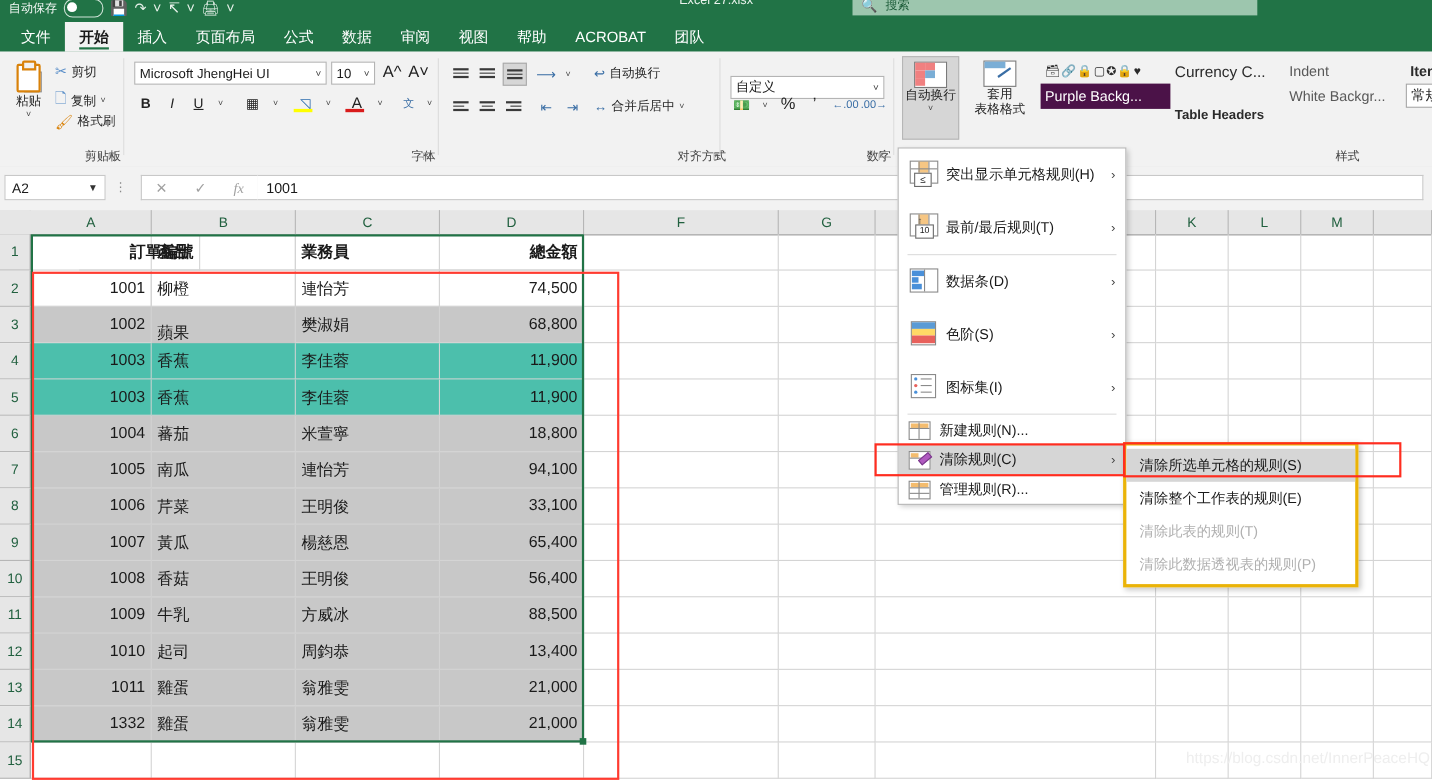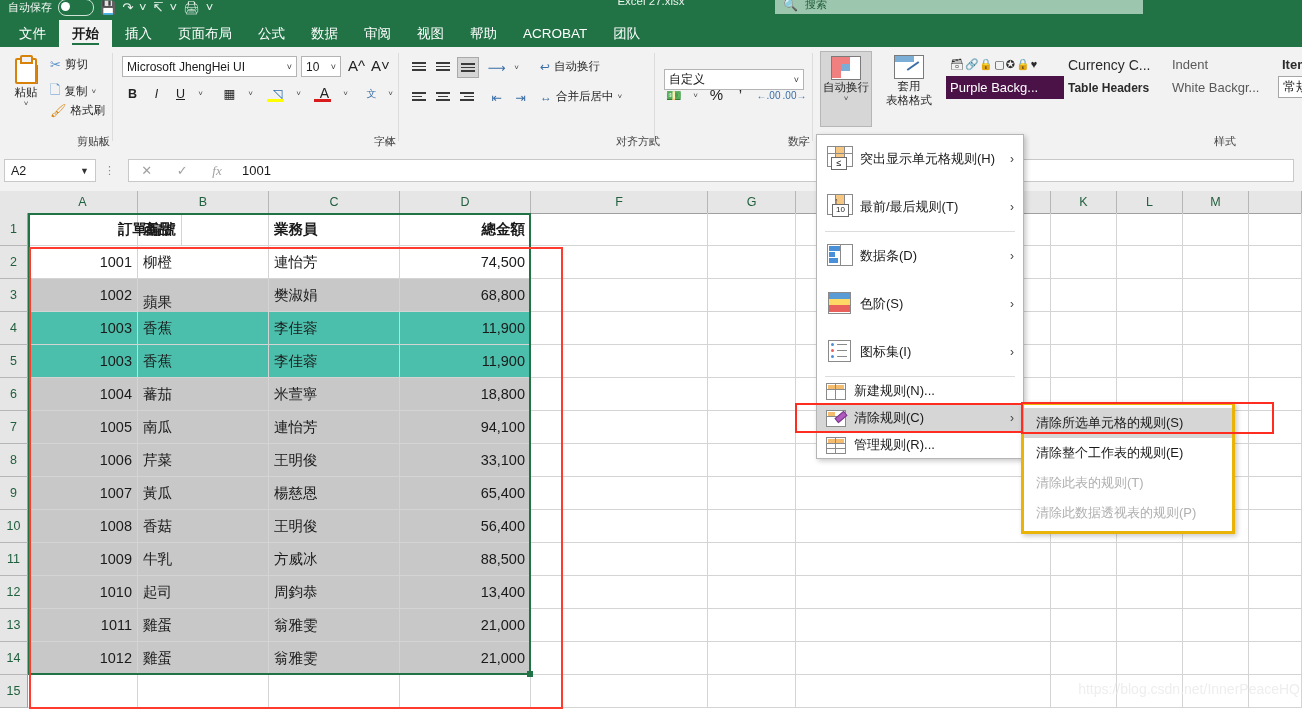--- a/index.html
+++ b/index.html
@@ -295,21 +295,21 @@
       </span>
       <span class="cap">套用</span>
       <span class="cap">表格格式</span>
     </div>
 
     <div class="gal" style="left:130px;">
       <div class="galcol" style="width:118px;">
         <div class="stylecell" style="font-size:11px;letter-spacing:1px;">🗃🔗🔒▢✪🔒♥</div>
         <div class="stylecell st-purple">Purple Backg...</div>
       </div>
-      <div class="galcol" style="width:104px;">
+      <div class="galcol" style="width:104px;justify-content:space-between;">
         <div class="stylecell" style="font-size:14px;">Currency C...</div>
         <div class="stylecell st-bold" style="font-size:12px;">Table Headers</div>
       </div>
       <div class="galcol" style="width:110px;">
         <div class="stylecell" style="font-size:13px;color:#595959;">Indent</div>
         <div class="stylecell" style="font-size:13px;color:#595959;">White Backgr...</div>
       </div>
       <div class="galcol" style="width:58px;">
         <div class="stylecell st-bold" style="font-size:13px;">Item</div>
         <div class="stylecell st-box" style="font-size:13px;height:22px;">常规</div>
@@ -582,21 +582,21 @@
       <div class="cell  shade" style="left:269px;top:352px;width:131px;height:33px;">方威冰</div>
       <div class="cell r shade" style="left:400px;top:352px;width:131px;height:33px;">88,500</div>
       <div class="cell r shade" style="left:28px;top:385px;width:110px;height:33px;">1010</div>
       <div class="cell  shade" style="left:138px;top:385px;width:131px;height:33px;">起司</div>
       <div class="cell  shade" style="left:269px;top:385px;width:131px;height:33px;">周鈞恭</div>
       <div class="cell r shade" style="left:400px;top:385px;width:131px;height:33px;">13,400</div>
       <div class="cell r shade" style="left:28px;top:418px;width:110px;height:33px;">1011</div>
       <div class="cell  shade" style="left:138px;top:418px;width:131px;height:33px;">雞蛋</div>
       <div class="cell  shade" style="left:269px;top:418px;width:131px;height:33px;">翁雅雯</div>
       <div class="cell r shade" style="left:400px;top:418px;width:131px;height:33px;">21,000</div>
-      <div class="cell r shade" style="left:28px;top:451px;width:110px;height:33px;">1012</div>
+      <div class="cell r shade" style="left:28px;top:451px;width:110px;height:33px;">1332</div>
       <div class="cell  shade" style="left:138px;top:451px;width:131px;height:33px;">雞蛋</div>
       <div class="cell  shade" style="left:269px;top:451px;width:131px;height:33px;">翁雅雯</div>
       <div class="cell r shade" style="left:400px;top:451px;width:131px;height:33px;">21,000</div>
     </div>
 
   <div class="selrange" style="left:28px;top:22px;width:503px;height:462px;"></div>
   <div class="selhandle" style="left:527px;top:480px;"></div>
 
   <div class="redbox" style="left:29px;top:56px;width:534px;height:462px;"></div>
 

